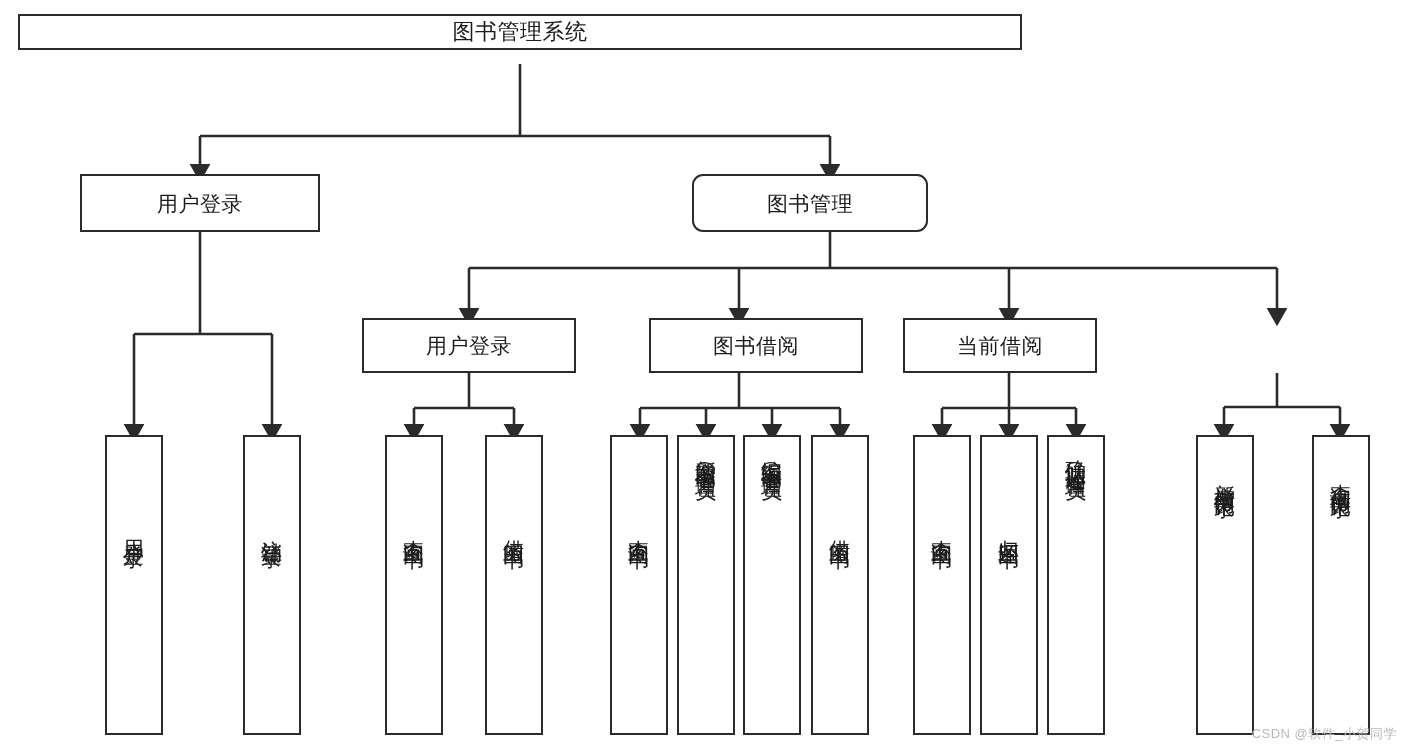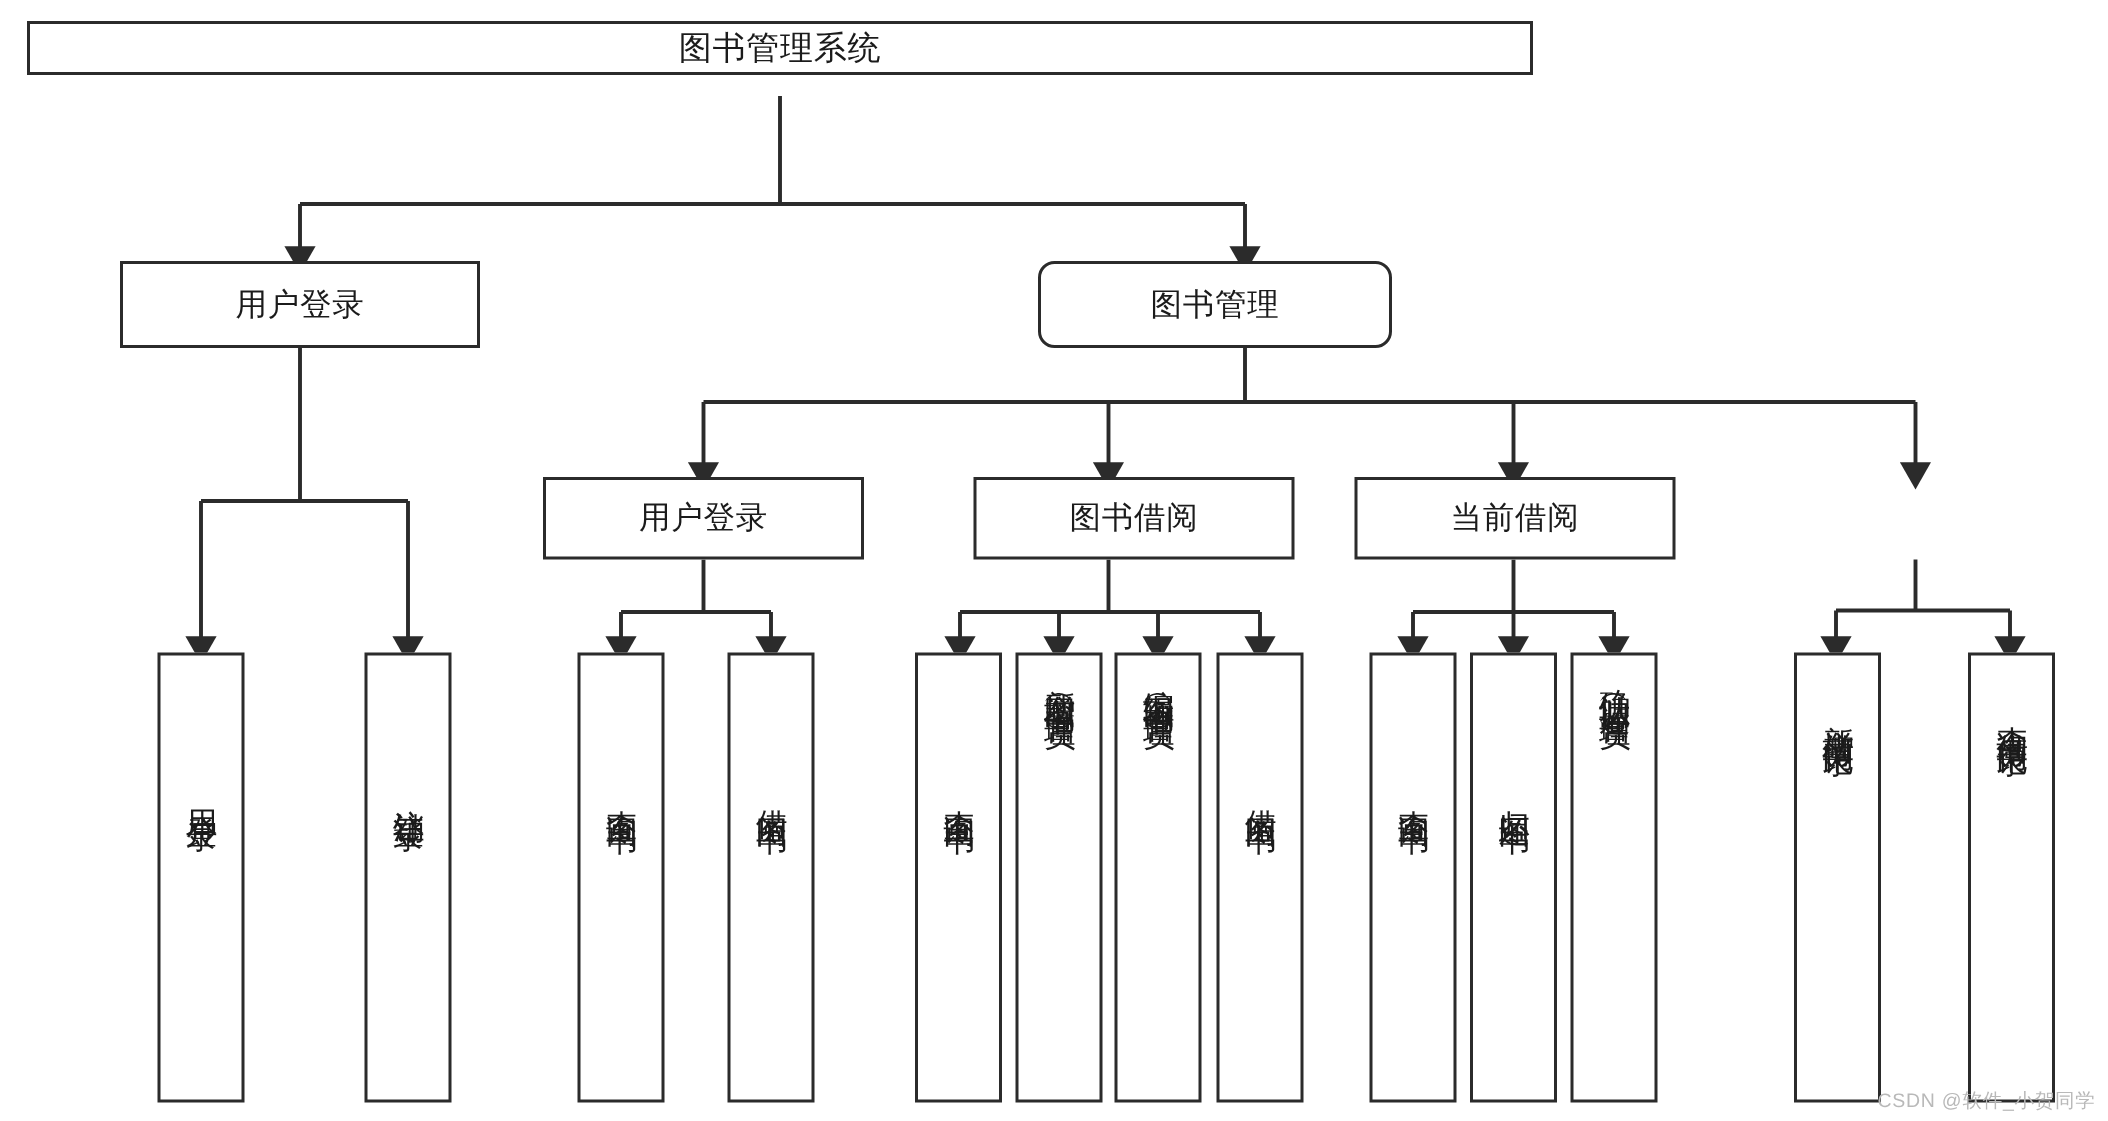--- a/index.html
+++ b/index.html
@@ -139,21 +139,21 @@
   <div class="node horiz" style="left:692px; top:174px; width:236px; height:58px;border-radius:11px;">
     <span class="label">图书管理</span>
   </div>
 
   <div class="node horiz" style="left:362px; top:318px; width:214px; height:55px;">
     <span class="label">用户登录</span>
   </div>
   <div class="node horiz" style="left:633px; top:318px; width:214px; height:55px;margin-left:16px;">
     <span class="label">图书借阅</span>
   </div>
-  <div class="node horiz" style="left:903px; top:318px; width:214px; height:55px;">
+  <div class="node horiz" style="left:903px; top:318px; width:194px; height:55px;">
     <span class="label">当前借阅</span>
   </div>
 
   <div class="node vert" style="left:105px; top:435px; width:58px; height:300px; padding-top:86px;">
     <span class="label">用户登录</span>
   </div>
   <div class="node vert" style="left:243px; top:435px; width:58px; height:300px; padding-top:86px;">
     <span class="label">注销登录</span>
   </div>
 

